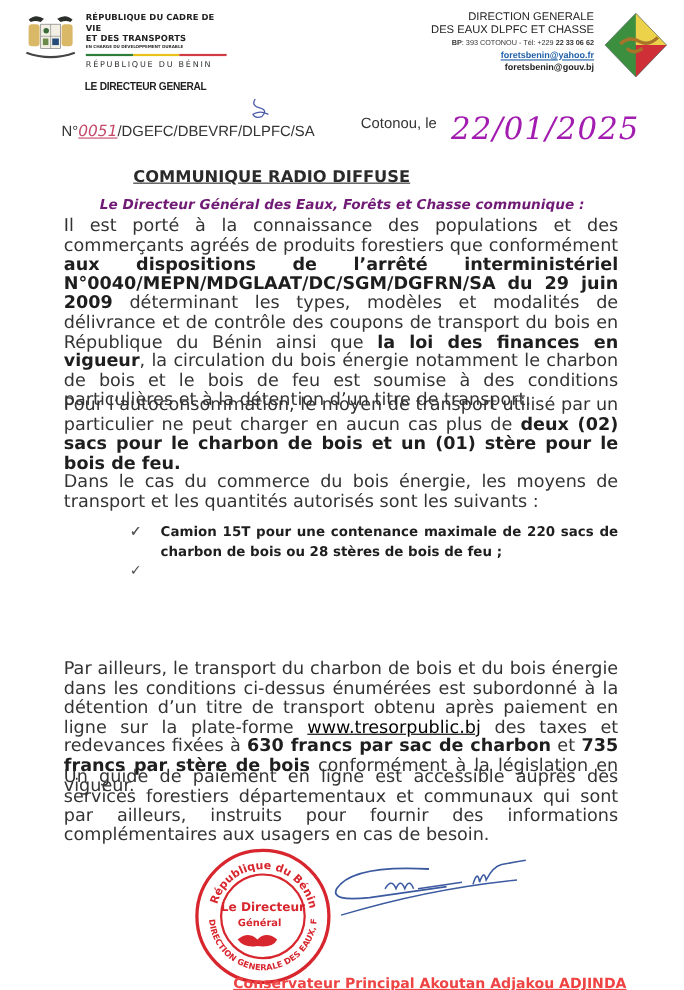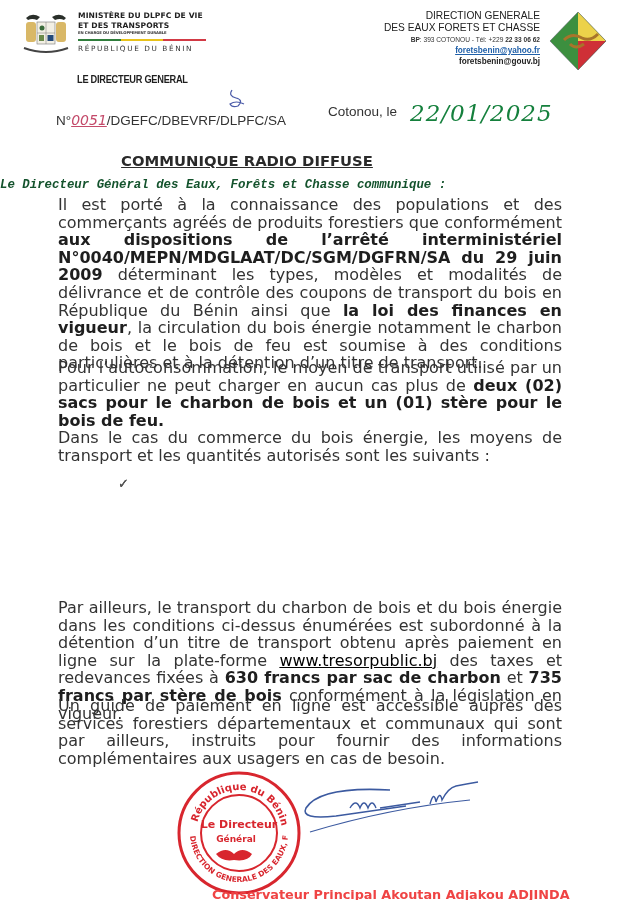--- a/index.html
+++ b/index.html
@@ -25,27 +25,27 @@
   .dg-bp b { font-weight: bold; }
   .dg-mail { font-family: "Liberation Sans", sans-serif; font-weight: bold; font-size: 8.2px; line-height: 11px; }
   .dg-mail.link { color: #1f5fa8; text-decoration: underline; }
   .dg-mail.plain { color: #222; }
   .diamond { left: 548px; top: 10px; width: 60px; height: 62px; }
 
   
   .ref { left: 56px; top: 112px; font-family: "Liberation Sans", sans-serif; font-size: 13.5px; color: #333; }
   .ref .num { color: #c44a6a; text-decoration: underline; font-style: italic; font-family: "DejaVu Sans", sans-serif; font-size: 14px; }
   .city { left: 328px; top: 104px; font-family: "Liberation Sans", sans-serif; font-size: 13.5px; color: #333; }
-  .date { left: 410px; top: 100px; font-family: "DejaVu Serif", serif; font-style: italic; font-size: 23px; color: #15803d; letter-spacing: 1px; text-align: right; }
+  .date { left: 410px; top: 100px; font-family: "DejaVu Serif", serif; font-style: italic; font-size: 28px; color: #a21caf; letter-spacing: 1px; text-align: right; }
   .scribble { left: 226px; top: 88px; width: 24px; height: 22px; }
 
   
   .title { left: 0; width: 494px; top: 152px; text-align: center; font-weight: bold; font-size: 14.8px; color: #2a2a2a; }
   .title span { text-decoration: underline; }
-  .subtitle { left: 0; width: 622px; top: 178px; font-weight: bold; font-style: italic; font-size: 12.4px; color: #14532d; font-family: Liberation Mono, monospace; }
+  .subtitle { left: 0; width: 622px; top: 178px; text-align: center; font-weight: bold; font-style: italic; font-size: 12.4px; color: #701a75; }
 
   
   .para { left: 58px; width: 504px; font-size: 16px; line-height: 17.6px; text-align: justify; color: #333; }
   .para b { color: #1e1e1e; }
   .p1 { top: 196px; }
   .p2 { top: 359px; }
   .p3 { top: 429px; }
   .list { left: 118px; top: 475px; width: 444px; font-size: 12.2px; line-height: 17.8px; font-weight: bold; color: #1e1e1e; }
   .li { position: relative; padding-left: 28px; text-align: justify; }
   .li .chk { position: absolute; left: 0; top: 0; font-weight: normal; color: #555; font-size: 13px; }
@@ -68,35 +68,35 @@
   <rect x="36" y="12" width="10" height="20" rx="3" fill="#d9b867"></rect>
   <rect x="17" y="12" width="18" height="22" fill="#f2efe4" stroke="#777" stroke-width="0.6"></rect>
   <line x1="26" y1="12" x2="26" y2="34" stroke="#777" stroke-width="0.5"></line>
   <line x1="17" y1="23" x2="35" y2="23" stroke="#777" stroke-width="0.5"></line>
   <circle cx="22" cy="18" r="2.5" fill="#3a6b3a"></circle>
   <rect x="27.5" y="25" width="6" height="6" fill="#244a7a"></rect>
   <rect x="19" y="25" width="5" height="6" fill="#6b8a4a"></rect>
   <path d="M4 38 q22 8 44 0" stroke="#444" stroke-width="2" fill="none"></path>
 </svg>
 <div class="abs min-block">
-  <div class="min-line">MINISTÈRE DU DLPFC DE VIE</div>
+  <div class="min-line">RÉPUBLIQUE DU CADRE DE VIE</div>
   <div class="min-line">ET DES TRANSPORTS</div>
   <div class="min-sub">EN CHARGE DU DÉVELOPPEMENT DURABLE</div>
   <div class="flagbar">
     <span style="background:#2f7d3b"></span>
     <span style="background:#e8c21a"></span>
     <span style="background:#d23a45"></span>
   </div>
   <div class="rep">RÉPUBLIQUE DU BÉNIN</div>
 </div>
 <div class="abs ledg">LE DIRECTEUR GENERAL</div>
 
 <div class="abs dg-block">
   <div class="dg-line">DIRECTION GENERALE</div>
-  <div class="dg-line">DES EAUX FORETS ET CHASSE</div>
+  <div class="dg-line">DES EAUX DLPFC ET CHASSE</div>
   <div class="dg-bp"><b>BP</b><span>: 393 COTONOU - Tél: +229 </span><b>22 33 06 62</b></div>
   <div class="dg-mail link">foretsbenin@yahoo.fr</div>
   <div class="dg-mail plain">foretsbenin@gouv.bj</div>
 </div>
 <svg class="abs diamond" viewBox="0 0 60 62">
   <polygon points="30,2 58,31 30,60 2,31" fill="#3c8f3f"></polygon>
   <polygon points="30,2 58,31 30,31" fill="#ecd24a"></polygon>
   <polygon points="30,31 58,31 30,60" fill="#cf3037"></polygon>
   <path d="M16 30 q8 -8 18 -2 q8 4 16 -4 M22 34 q6 6 14 0" stroke="#a8742a" stroke-width="3" fill="none"></path>
   <polygon points="30,2 58,31 30,60 2,31" fill="none" stroke="#556" stroke-width="0.5"></polygon>
@@ -113,21 +113,21 @@
 <div class="abs subtitle">Le Directeur Général des Eaux, Forêts et Chasse communique :</div>
 
 <div class="abs para p1"><span>Il est porté à la connaissance des populations et des commerçants agréés de produits forestiers que conformément </span><b>aux dispositions de l’arrêté interministériel N°0040/MEPN/MDGLAAT/DC/SGM/DGFRN/SA du 29 juin 2009</b><span> déterminant les types, modèles et modalités de délivrance et de contrôle des coupons de transport du bois en République du Bénin ainsi que </span><b>la loi des finances en vigueur</b><span>, la circulation du bois énergie notamment le charbon de bois et le bois de feu est soumise à des conditions particulières et à la détention d’un titre de transport.</span></div>
 
 <div class="abs para p2"><span>Pour l’autoconsommation, le moyen de transport utilisé par un particulier ne peut charger en aucun cas plus  de  </span><b>deux (02) sacs pour le charbon de bois et un (01) stère pour le bois de feu.</b></div>
 
 <div class="abs para p3">Dans le cas du commerce du bois énergie, les moyens de transport et les quantités autorisés sont les suivants :</div>
 
 <div class="abs list">
   <div class="li"><span class="chk">✓</span></div>
-  <div class="li"><span class="chk">✓</span></div>
+  <div class="li"><span class="chk">✓</span><span>Camion 15T pour une contenance maximale de 220 sacs de charbon de bois ou 28 stères de bois de feu ;</span></div>
   <div class="li"><span class="chk">✓</span></div>
 </div>
 
 <div class="abs para p4"><span>Par ailleurs, le transport du charbon de bois et du  bois énergie dans les conditions ci-dessus énumérées est subordonné à la détention d’un titre de transport obtenu après paiement en ligne sur la plate-forme </span><span class="link-web">www.tresorpublic.bj</span><span> des taxes et redevances fixées à </span><b>630 francs par sac de charbon</b><span> et </span><b>735 francs par stère de bois</b><span> conformément à la législation en vigueur.</span></div>
 
 <div class="abs para p5">Un guide de paiement en ligne est accessible auprès des services forestiers départementaux et communaux qui sont par ailleurs, instruits pour fournir des informations complémentaires aux usagers en cas de besoin.</div>
 
 <svg class="abs stamp" viewBox="0 0 126 126">
   <defs>
     <path id="ringTop" d="M20 63 a43 43 0 0 1 86 0"></path>

